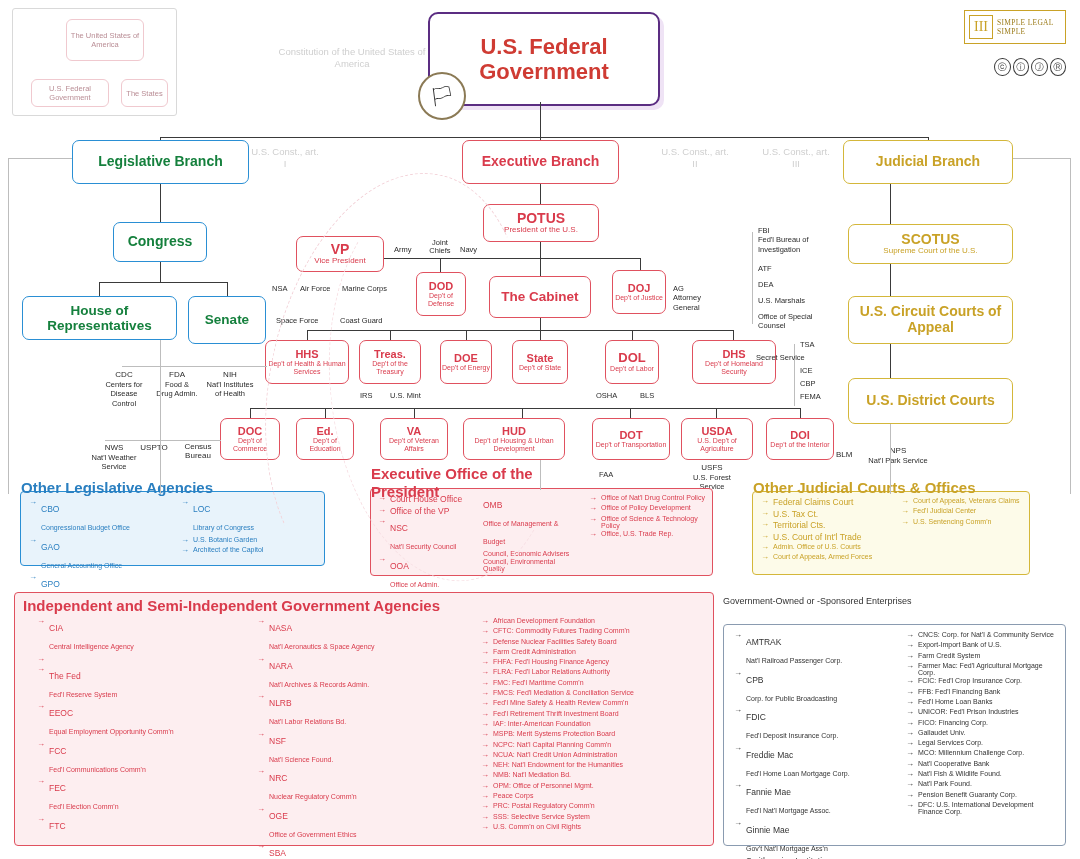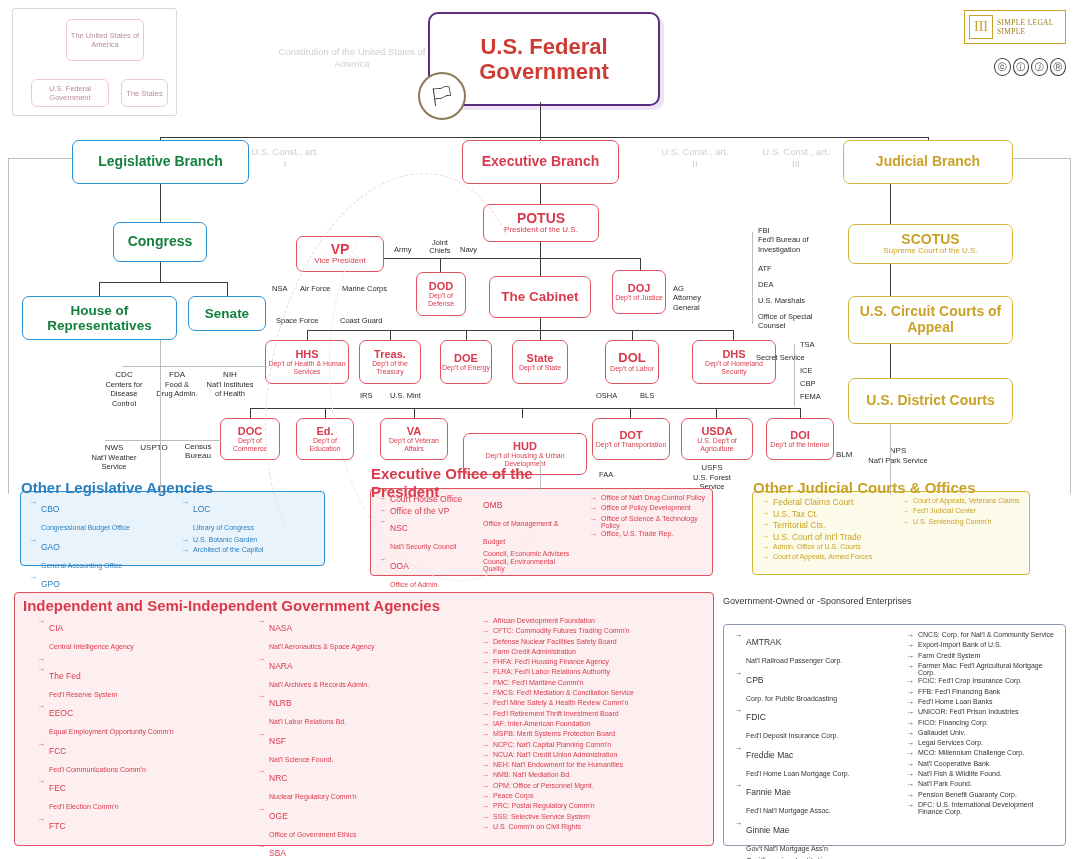--- a/index.html
+++ b/index.html
@@ -151,21 +151,21 @@
     <div class="t1">Congress</div>
   </div>
   <div class="ln v" style="left:160px;top:262px;height:20px;"></div>
   <div class="ln h" style="left:99px;top:282px;width:128px;"></div>
   <div class="ln v" style="left:99px;top:282px;height:14px;"></div>
   <div class="ln v" style="left:227px;top:282px;height:14px;"></div>
 
   <div class="node blue" style="left:22px;top:296px;width:155px;height:44px;font-size:13.5px;">
     <div class="t1">House of Representatives</div>
   </div>
-  <div class="node blue" style="left:188px;top:296px;width:78px;height:35px;font-size:13.5px;">
+  <div class="node blue" style="left:188px;top:296px;width:78px;height:48px;font-size:13.5px;">
     <div class="t1">Senate</div>
   </div>
 
   <div class="panel panel-blue" style="left:20px;top:491px;width:305px;height:75px;">
     <div class="ptitle blue-t">Other Legislative Agencies</div>
     <div class="col" style="left:8px;top:6px;width:140px;">
       <ul class="plain">
         <li class="arrowitem">
           <span class="ar blue-t">→</span>
           <span>
@@ -401,21 +401,21 @@
     <div class="t2" style="font-size:7px;">Dep't of Commerce</div>
   </div>
   <div class="node red" style="left:296px;top:418px;width:58px;height:42px;">
     <div class="t1" style="font-size:11px;">Ed.</div>
     <div class="t2" style="font-size:7px;">Dep't of Education</div>
   </div>
   <div class="node red" style="left:380px;top:418px;width:68px;height:42px;">
     <div class="t1" style="font-size:11px;">VA</div>
     <div class="t2" style="font-size:7px;">Dep't of Veteran Affairs</div>
   </div>
-  <div class="node red" style="left:463px;top:433px;width:124px;height:42px;">
+  <div class="node red" style="left:463px;top:418px;width:102px;height:42px;">
     <div class="t1" style="font-size:11px;">HUD</div>
     <div class="t2" style="font-size:7px;">Dep't of Housing &amp; Urban Development</div>
   </div>
   <div class="node red" style="left:592px;top:418px;width:78px;height:42px;">
     <div class="t1" style="font-size:11px;">DOT</div>
     <div class="t2" style="font-size:7px;">Dep't of Transportation</div>
   </div>
   <div class="node red" style="left:681px;top:418px;width:72px;height:42px;">
     <div class="t1" style="font-size:11px;">USDA</div>
     <div class="t2" style="font-size:7px;">U.S. Dep't of Agriculture</div>

